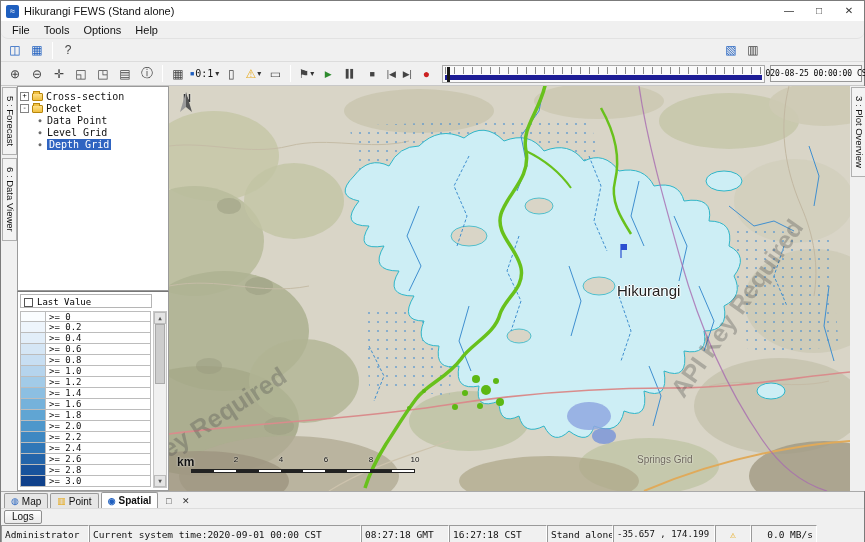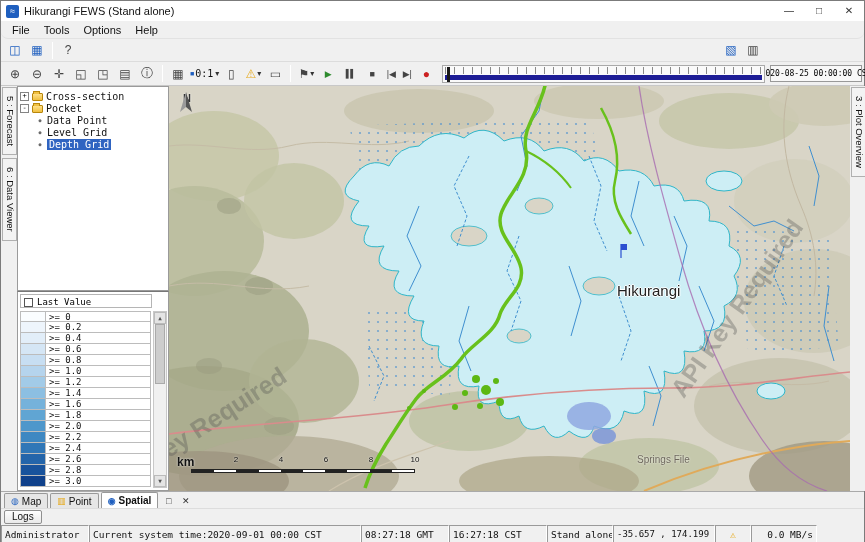--- a/index.html
+++ b/index.html
@@ -423,21 +423,21 @@
       <div class="wm wm1">API Key Required</div>
       <div class="wm wm2">API Key Required</div>
       <div class="north">
         <div class="nlabel">N</div>
         <svg width="14" height="22">
           <polygon points="7,0 13,20 7,15" fill="#555"></polygon>
           <polygon points="7,0 1,20 7,15" fill="#9a9a9a"></polygon>
         </svg>
       </div>
       <div class="town">Hikurangi</div>
-      <div class="locality">Springs File</div>
+      <div class="locality">Springs Grid</div>
       <div class="scalebar">
         <span class="unit">km</span>
         <span class="num" style="left:59px">2</span>
         <span class="num" style="left:104px">4</span>
         <span class="num" style="left:149px">6</span>
         <span class="num" style="left:194px">8</span>
         <span class="num" style="left:238px">10</span>
         <div class="bar">
           <span class="segd"></span>
             <span class="segw"></span>

